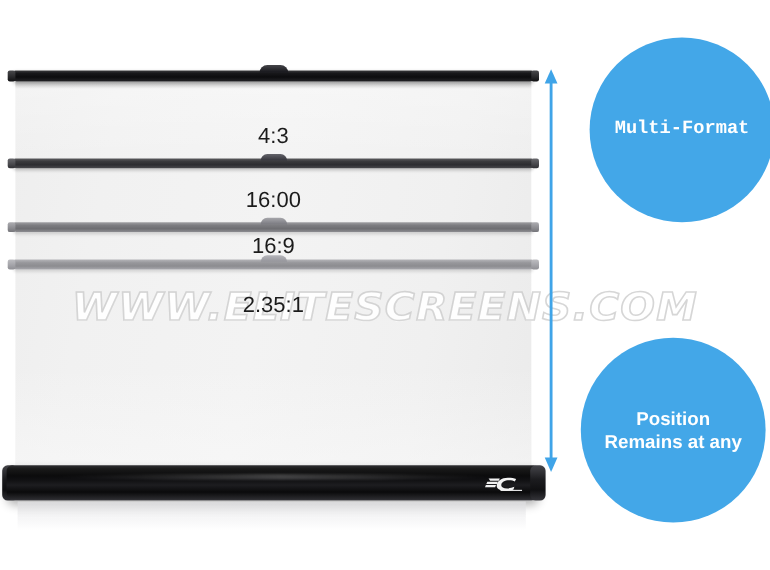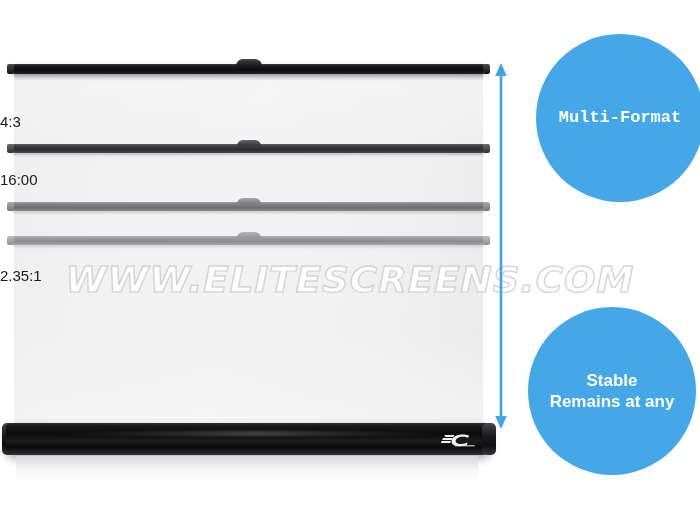--- a/index.html
+++ b/index.html
@@ -126,22 +126,23 @@
     box-shadow: 0 2px 3px rgba(0,0,0,.13);
   }
   #bar-235 .cap { background: linear-gradient(180deg,#bdbdc1,#909095); }
   #bar-235 .nub { background: linear-gradient(180deg,#b6b6bb,#94949a); }
 
   
   .ratio-label {
     position: absolute;
     left: 0;
     width: 497px;
+    text-align: center;
     color: #1b1b1b;
-    font-size: 15px;
+    font-size: 20px;
     font-family: "Liberation Sans", sans-serif;
   }
   #label-43   { top: 113px; }
   #label-1610 { top: 171px; }
   #label-169  { top: 213px; }
   #label-235  { top: 267px; }
 
   
   .base-casing {
     position: absolute;
@@ -264,20 +265,21 @@
   </div>
 
   <div class="fmt-bar" id="bar-235">
     <span class="cap l"></span>
     <span class="cap r"></span>
     <span class="nub"></span>
   </div>
 
   <div class="ratio-label" id="label-43">4:3</div>
   <div class="ratio-label" id="label-1610">16:00</div>
+  <div class="ratio-label" id="label-169">16:9</div>
   <div class="ratio-label" id="label-235">2.35:1</div>
 
   <div class="base-cap" id="base-cap-left"></div>
   <div class="base-casing">
     <span class="sheen"></span>
   </div>
   <div class="base-cap" id="base-cap-right"></div>
 
   <svg class="ec-logo" viewBox="0 0 34 16">
     <g fill="#f2f2f2">
@@ -297,18 +299,18 @@
     <polygon points="9,367 3.2,354 14.8,354" fill="#3fa4e8"></polygon>
   </svg>
 
   <div class="feature-circle" id="circle-top">
     <span>
         <div>Multi-Format</div>
       </span>
   </div>
   <div class="feature-circle" id="circle-bottom">
     <span>
-        <div>Stable</div>
+        <div>Position</div>
         <div>Remains at any</div>
       </span>
   </div>
 
 </div>
 
 </body></html>

